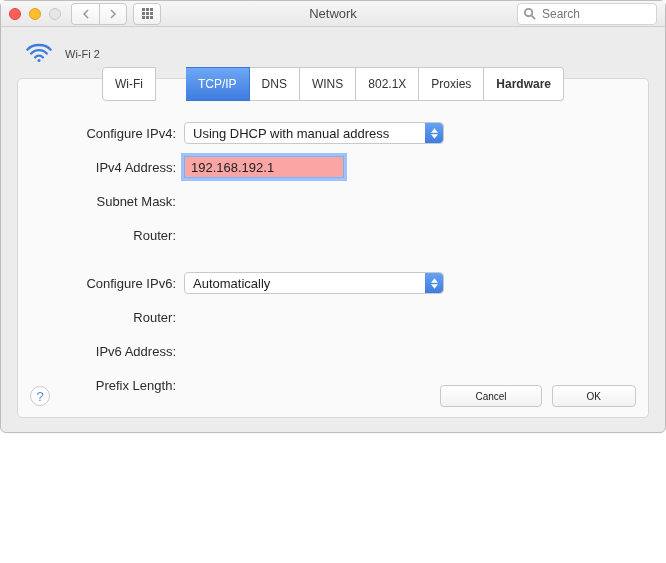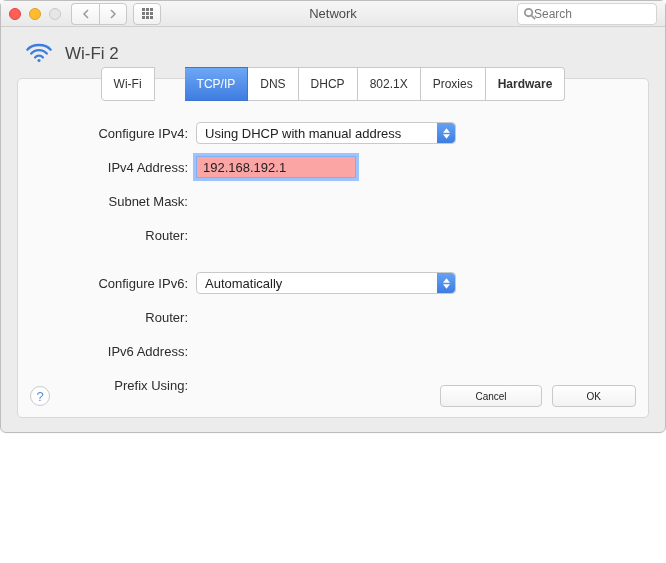--- a/index.html
+++ b/index.html
@@ -81,21 +81,21 @@
   pointer-events: none;
 }
 .searchwrap {
   margin-left: auto;
   position: relative;
 }
 .searchwrap input {
   width: 140px; height: 22px;
   border: 1px solid #d4d4d4;
   border-radius: 4px;
-  padding-left: 16px;
+  padding-left: 24px;
   font-size: 12px;
   background: #ffffff;
   color: #0c4a6e;
 }
 .searchwrap .mag {
   position:absolute; left:6px; top:4px;
   width:13px;height:13px;
 }
 .searchwrap .mag svg { width:13px;height:13px; fill:none; stroke:#9a9a9a; stroke-width:2; }
 
@@ -106,21 +106,21 @@
   flex-direction: column;
 }
 .wifi-header {
   display: flex;
   align-items: center;
   gap: 12px;
   margin-bottom: 12px;
   padding-left: 8px;
 }
 .wifi-icon svg { width: 28px; height: 22px; }
-.wifi-title { font-size: 17px; color: #444; }
+.wifi-title { font-size: 11px; color: #444; }
 
 .panel {
   flex:1;
   border: 1px solid #d8d8d8;
   border-radius: 5px;
   background: #fafafa;
   position: relative;
   padding-top: 0;
 }
 .tabbar {
@@ -147,21 +147,21 @@
 .tabbar .tab:first-child { border-radius: 4px 0 0 4px; }
 .tabbar .tab:last-child { border-radius: 0 4px 4px 0; font-weight: bold; }
 .tabbar .tab.sel {
   background: linear-gradient(#6ea7f5,#3e7de0);
   color: #fff;
   border-color: #3b76d3;
   margin-left: 30px;
 }
 
 .formarea {
-  padding: 18px 30px 10px 28px;
+  padding: 18px 30px 10px 16px;
 }
 .row {
   display: flex;
   align-items: center;
   margin-bottom: 10px;
   min-height: 24px;
 }
 .row .lbl {
   width: 150px;
   text-align: right;
@@ -303,21 +303,21 @@
       <div class="wifi-title">Wi-Fi 2</div>
     </div>
 
     <div class="panel">
 
       <div class="tabbar">
         <div class="seg">
           <div class="tab">Wi-Fi</div>
           <div class="tab sel">TCP/IP</div>
           <div class="tab">DNS</div>
-          <div class="tab">DHCP</div>
+          <div class="tab">WINS</div>
           <div class="tab">802.1X</div>
           <div class="tab">Proxies</div>
           <div class="tab">Hardware</div>
         </div>
       </div>
 
       <div class="formarea">
 
         <div class="row">
           <div class="lbl">Configure IPv4:</div>
@@ -370,21 +370,21 @@
           <div class="lbl">Router:</div>
           <span></span>
         </div>
 
         <div class="row">
           <div class="lbl">IPv6 Address:</div>
           <span></span>
         </div>
 
         <div class="row">
-          <div class="lbl">Prefix Using:</div>
+          <div class="lbl">Prefix Length:</div>
           <span></span>
         </div>
 
       </div>
 
       <div class="footer">
         <div class="helpbtn">?</div>
         <div class="spacer"></div>
         <div class="btn">Cancel</div>
         <div class="btn">OK</div>

